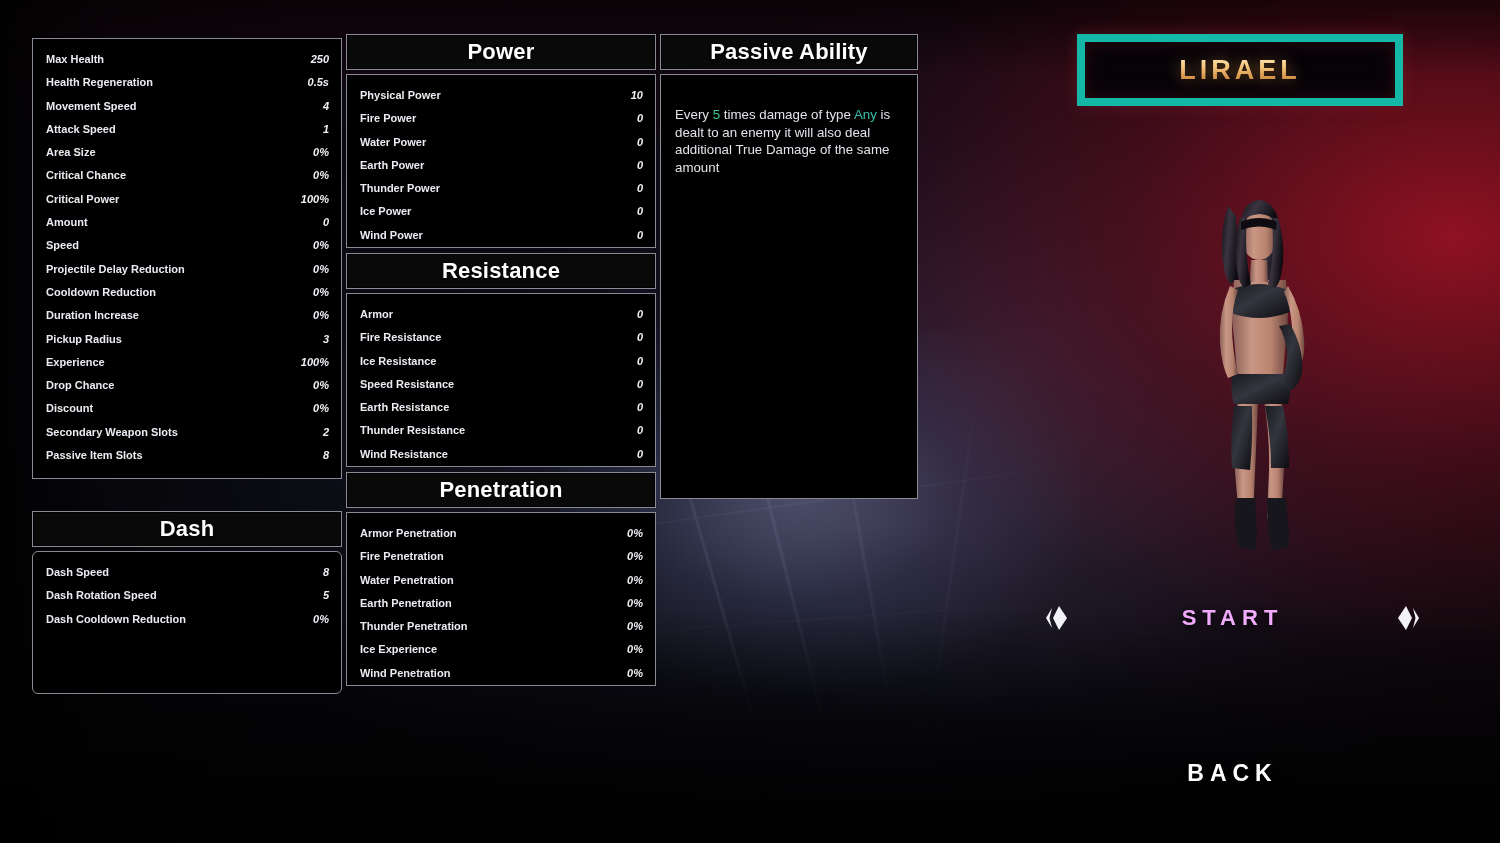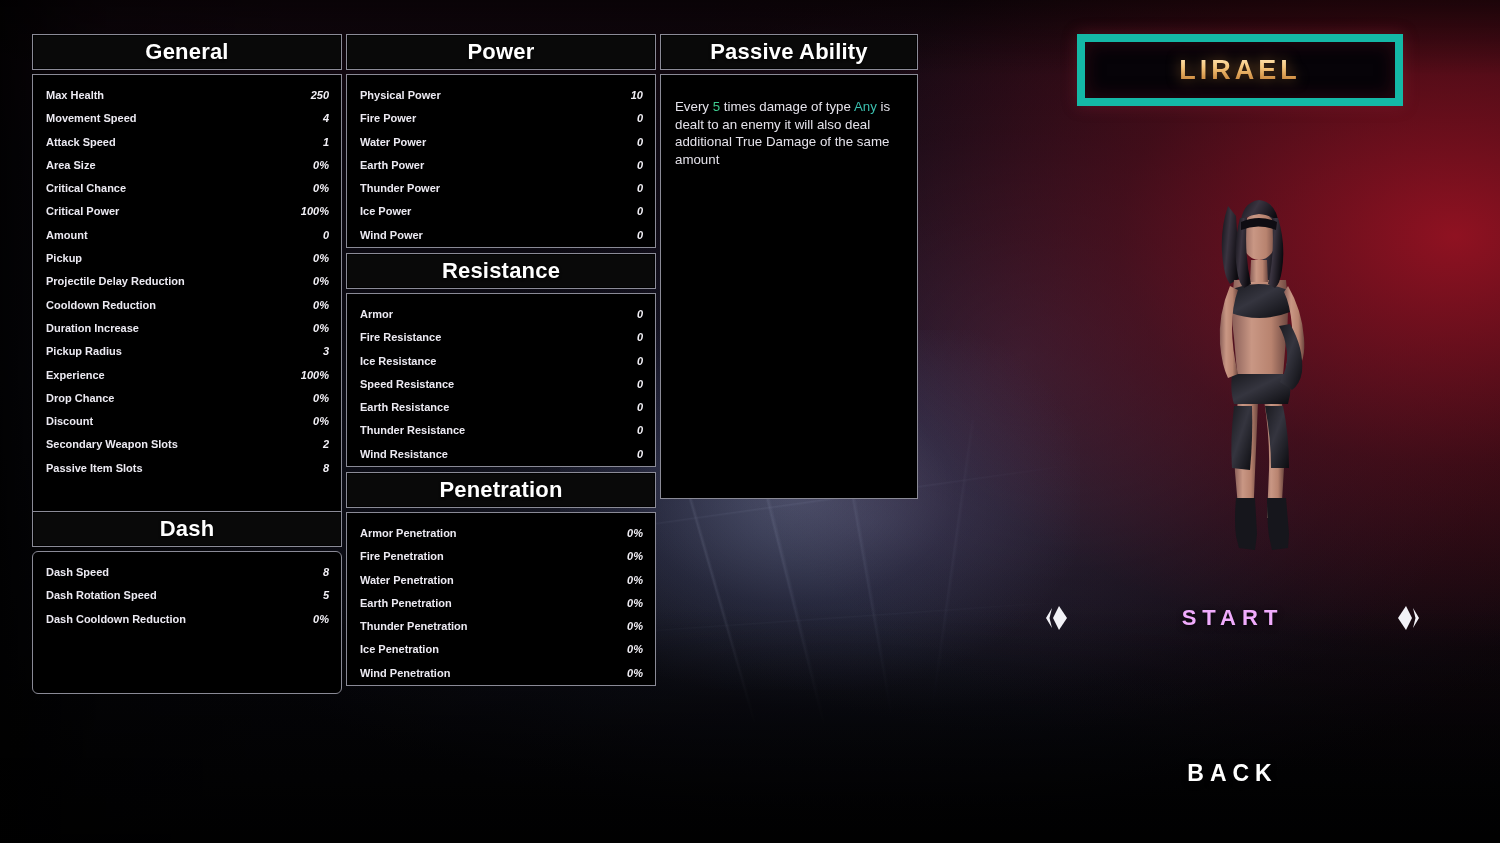--- a/index.html
+++ b/index.html
@@ -94,21 +94,21 @@
     text-shadow: 0 1px 2px rgba(0,0,0,.95);
   }
   .stat-row .sv { color: #f2f0f6; font-style: italic; }
 
   
   .ability-body {
     background: #000;
     border: 1px solid #8a8a96;
     box-shadow: inset 0 0 0 1px rgba(0,0,0,.8);
     margin-top: 4px;
-    padding: 10px 14px;
+    padding: 18px 14px;
     box-sizing: border-box;
     height: 425px;
   }
   .ability-text {
     color: #e4e2ea;
     font-size: 13.3px;
     line-height: 17.5px;
     text-shadow: 0 1px 2px rgba(0,0,0,.9);
   }
   .hl { color: #3ec98e; }
@@ -217,30 +217,31 @@
       <path d="M72 58 q2 -24 19 -26 q18 2 20 26 q-2 -10 -20 -12 q-17 2 -19 12 z" fill="url(#hairg)"></path>
       <path d="M72 50 q-7 26 -3 52 q2 14 7 18 l7 -4 q-7 -30 -4 -66 z" fill="url(#hairg)"></path>
       <path d="M110 50 q8 26 4 52 q-2 14 -7 18 l-7 -4 q7 -30 4 -66 z" fill="url(#hairg)"></path>
       <path d="M73 54 q18 -8 36 0 l-1 8 q-18 -7 -35 0 z" fill="#0e0c12"></path>
     </svg>
   </div>
 
   <div class="bg-vignette"></div>
 
   <div class="column" style="left:32px; top:34px; width:310px;">
-    <div class="panel-header">
-      <span>General</span>
-    </div>
     <div class="panel-body" style="height:441px;">
       <div>
           <div class="stat-row">
             <span class="sl">Max Health</span>
             <span class="sv">250</span>
           </div>
           <div class="stat-row">
+            <span class="sl">Health Regeneration</span>
+            <span class="sv">0.5s</span>
+          </div>
+          <div class="stat-row">
             <span class="sl">Movement Speed</span>
             <span class="sv">4</span>
           </div>
           <div class="stat-row">
             <span class="sl">Attack Speed</span>
             <span class="sv">1</span>
           </div>
           <div class="stat-row">
             <span class="sl">Area Size</span>
             <span class="sv">0%</span>
@@ -251,21 +252,21 @@
           </div>
           <div class="stat-row">
             <span class="sl">Critical Power</span>
             <span class="sv">100%</span>
           </div>
           <div class="stat-row">
             <span class="sl">Amount</span>
             <span class="sv">0</span>
           </div>
           <div class="stat-row">
-            <span class="sl">Pickup</span>
+            <span class="sl">Speed</span>
             <span class="sv">0%</span>
           </div>
           <div class="stat-row">
             <span class="sl">Projectile Delay Reduction</span>
             <span class="sv">0%</span>
           </div>
           <div class="stat-row">
             <span class="sl">Cooldown Reduction</span>
             <span class="sv">0%</span>
           </div>
@@ -419,21 +420,21 @@
           </div>
           <div class="stat-row">
             <span class="sl">Earth Penetration</span>
             <span class="sv">0%</span>
           </div>
           <div class="stat-row">
             <span class="sl">Thunder Penetration</span>
             <span class="sv">0%</span>
           </div>
           <div class="stat-row">
-            <span class="sl">Ice Penetration</span>
+            <span class="sl">Ice Experience</span>
             <span class="sv">0%</span>
           </div>
           <div class="stat-row">
             <span class="sl">Wind Penetration</span>
             <span class="sv">0%</span>
           </div>
         </div>
     </div>
   </div>
 

